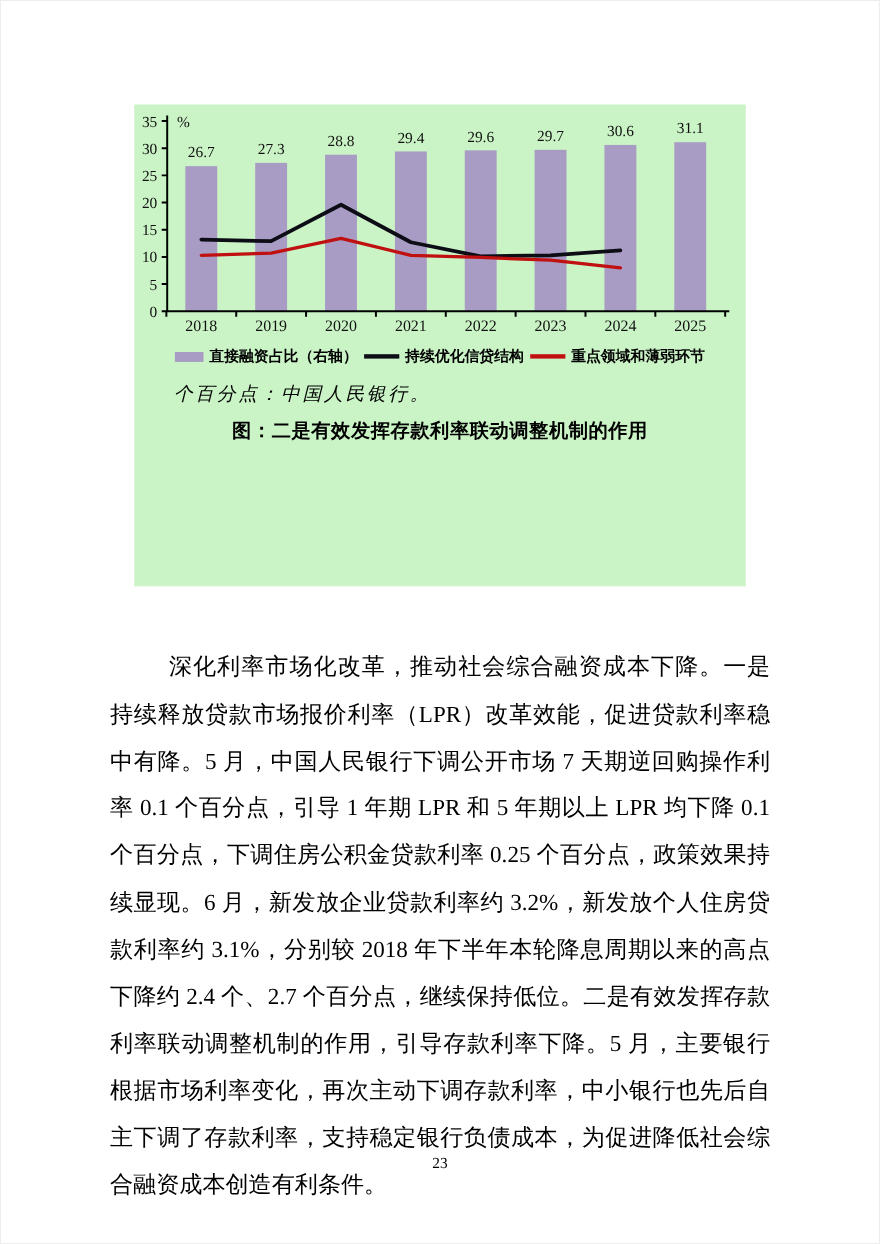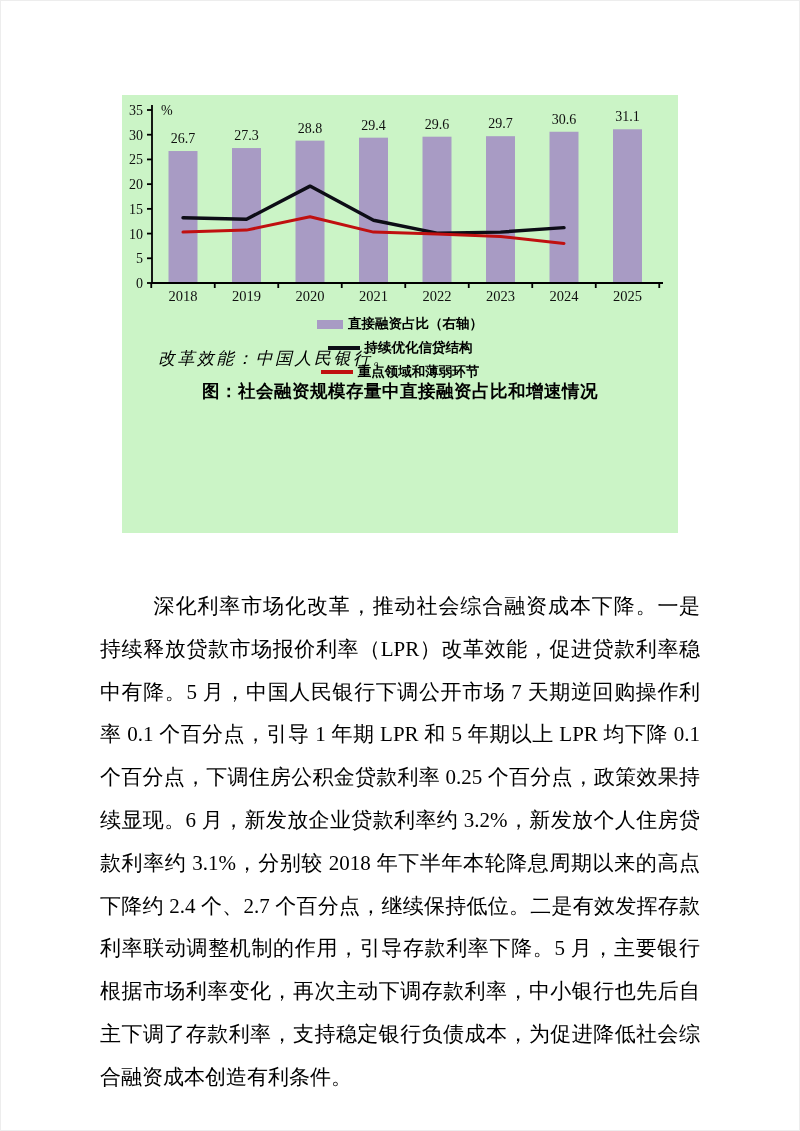--- a/index.html
+++ b/index.html
@@ -13,21 +13,21 @@
   .chart-svg{position:absolute;left:0;top:0;display:block;}
   .chart-svg .axis{stroke:#000;stroke-width:1.8;}
   .chart-svg text{fill:#101010;}
   .chart-svg .tick{font:14px "Liberation Serif","DejaVu Serif",serif;}
   .chart-svg .year{font:14.5px "Liberation Serif","DejaVu Serif",serif;}
   .chart-svg .val{font:14px "Liberation Serif","DejaVu Serif",serif;}
   .legend{
     position:absolute;left:0;top:220px;width:100%;
     display:flex;justify-content:center;align-items:center;gap:6px;
     font-family:"Liberation Sans","DejaVu Sans",sans-serif;
-    font-weight:bold;font-size:13.5px;white-space:nowrap;flex-direction:column;
+    font-weight:bold;font-size:13.5px;white-space:nowrap;
   }
   .legend .item{display:flex;align-items:center;gap:5px;}
   .sw-bar{width:26px;height:9px;display:inline-block;}
   .sw-line{width:32px;height:4px;display:inline-block;}
   .source-note{
     position:absolute;left:36px;top:252px;
     font-size:17px;font-style:italic;letter-spacing:2.5px;
   }
   .figure-caption{
     position:absolute;left:0;top:284px;width:100%;text-align:center;
@@ -126,20 +126,21 @@
       <span class="item">
         <span class="sw-line" style="background: rgb(13, 13, 22);"></span>
         <span>持续优化信贷结构</span>
       </span>
       <span class="item">
         <span class="sw-line" style="background: rgb(192, 16, 16);"></span>
         <span>重点领域和薄弱环节</span>
       </span>
     </div>
 
-    <div class="source-note">改革效能：中国人民银行。</div>
-    <div class="figure-caption">图：社会融资规模存量中直接融资占比和增速情况</div>
+    <div class="source-note">个百分点：中国人民银行。</div>
+    <div class="figure-caption">图：二是有效发挥存款利率联动调整机制的作用</div>
   </section>
 
 
   <p class="body-para"><span class="lead">深化利率市场化改革，推动社会综合融资成本下降。</span><span>一是持续释放贷款市场报价利率（LPR）改革效能，促进贷款利率稳中有降。5 月，中国人民银行下调公开市场 7 天期逆回购操作利率 0.1 个百分点，引导 1 年期 LPR 和 5 年期以上 LPR 均下降 0.1 个百分点，下调住房公积金贷款利率 0.25 个百分点，政策效果持续显现。6 月，新发放企业贷款利率约 3.2%，新发放个人住房贷款利率约 3.1%，分别较 2018 年下半年本轮降息周期以来的高点下降约 2.4 个、2.7 个百分点，继续保持低位。二是有效发挥存款利率联动调整机制的作用，引导存款利率下降。5 月，主要银行根据市场利率变化，再次主动下调存款利率，中小银行也先后自主下调了存款利率，支持稳定银行负债成本，为促进降低社会综合融资成本创造有利条件。</span></p>
 
+  <div class="page-number">23</div>
 </div>
 
 </body></html>

